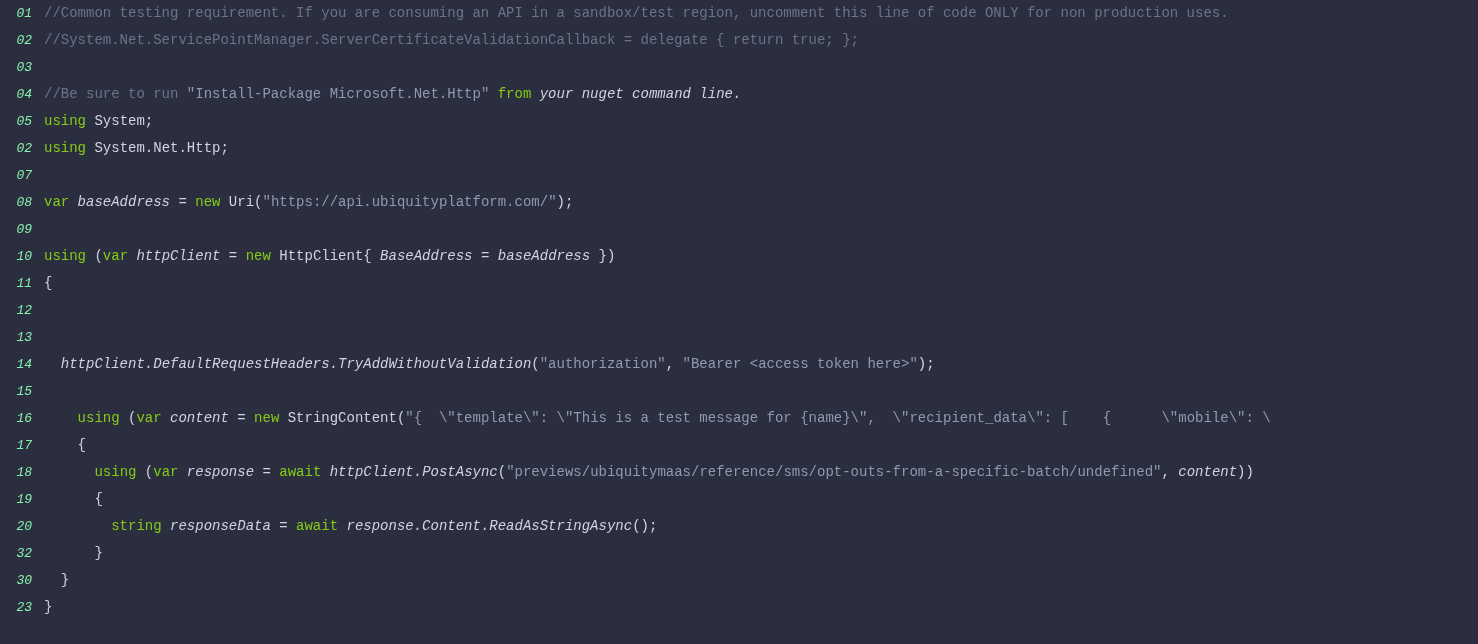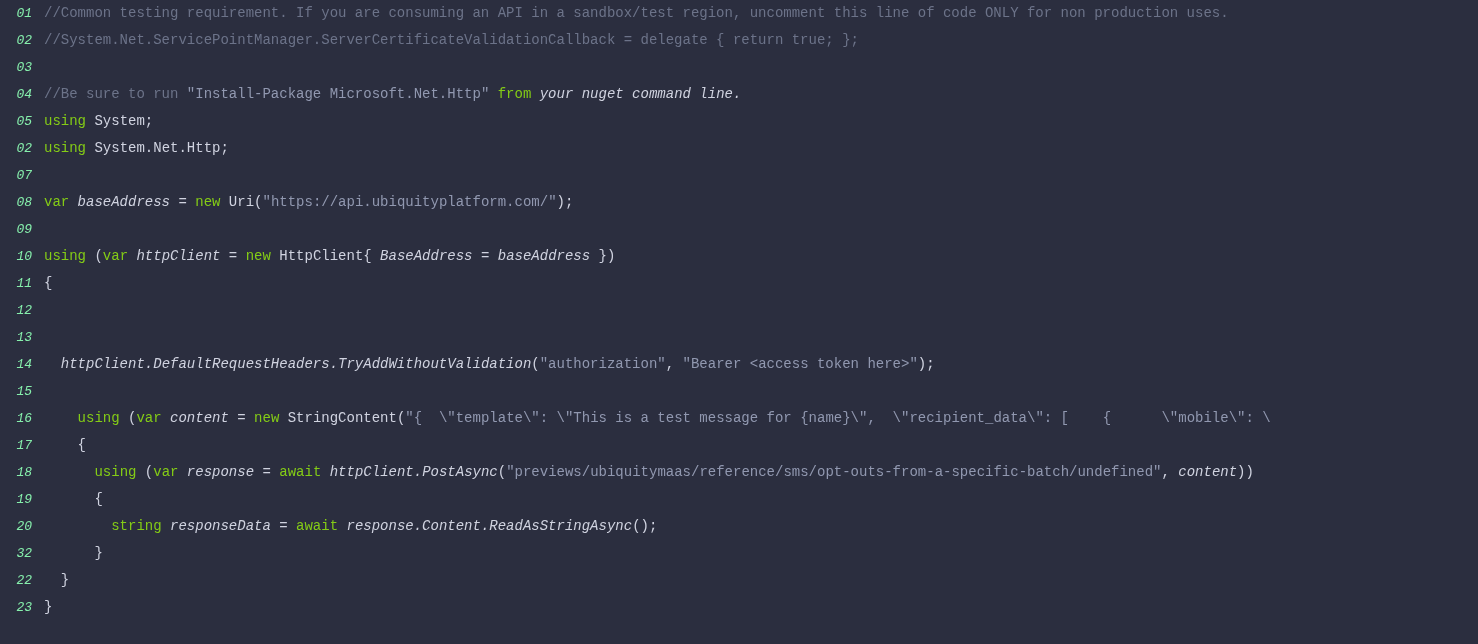--- a/index.html
+++ b/index.html
@@ -63,17 +63,17 @@
       <div class="ln">12</div>
       <div class="ln">13</div>
       <div class="ln">14</div>
       <div class="ln">15</div>
       <div class="ln">16</div>
       <div class="ln">17</div>
       <div class="ln">18</div>
       <div class="ln">19</div>
       <div class="ln">20</div>
       <div class="ln">32</div>
-      <div class="ln">22</div>
+      <div class="ln">30</div>
       <div class="ln">23</div>
     </div>
   <div class="code"><div class="line"><span class="comment">//Common testing requirement. If you are consuming an API in a sandbox/test region, uncomment this line of code ONLY for non production uses.</span></div><div class="line"><span class="comment">//System.Net.ServicePointManager.ServerCertificateValidationCallback = delegate { return true; };</span></div><div class="line"></div><div class="line"><span class="comment">//Be sure to run </span><span class="string">"Install-Package Microsoft.Net.Http"</span><span class="comment"> </span><span class="keyword">from</span><span class="comment"> </span><span class="ident">your nuget command line.</span></div><div class="line"><span class="keyword">using </span><span class="type">System</span><span class="punct">;</span></div><div class="line"><span class="keyword">using </span><span class="type">System.Net.Http</span><span class="punct">;</span></div><div class="line"></div><div class="line"><span class="keyword">var </span><span class="ident">baseAddress </span><span class="punct">= </span><span class="keyword">new </span><span class="type">Uri</span><span class="punct">(</span><span class="string">"https://api.ubiquityplatform.com/"</span><span class="punct">);</span></div><div class="line"></div><div class="line"><span class="keyword">using </span><span class="punct">(</span><span class="keyword">var </span><span class="ident">httpClient </span><span class="punct">= </span><span class="keyword">new </span><span class="type">HttpClient</span><span class="punct">{ </span><span class="ident">BaseAddress </span><span class="punct">= </span><span class="ident">baseAddress </span><span class="punct">})</span></div><div class="line"><span class="punct">{</span></div><div class="line"></div><div class="line"></div><div class="line"><span class="plain">  </span><span class="ident">httpClient.DefaultRequestHeaders.TryAddWithoutValidation</span><span class="punct">(</span><span class="string">"authorization"</span><span class="punct">, </span><span class="string">"Bearer &lt;access token here&gt;"</span><span class="punct">);</span></div><div class="line"></div><div class="line"><span class="plain">    </span><span class="keyword">using </span><span class="punct">(</span><span class="keyword">var </span><span class="ident">content </span><span class="punct">= </span><span class="keyword">new </span><span class="type">StringContent</span><span class="punct">(</span><span class="string">"{  \"template\": \"This is a test message for {name}\",  \"recipient_data\": [    {      \"mobile\": \</span></div><div class="line"><span class="plain">    </span><span class="punct">{</span></div><div class="line"><span class="plain">      </span><span class="keyword">using </span><span class="punct">(</span><span class="keyword">var </span><span class="ident">response </span><span class="punct">= </span><span class="keyword">await </span><span class="ident">httpClient.PostAsync</span><span class="punct">(</span><span class="string">"previews/ubiquitymaas/reference/sms/opt-outs-from-a-specific-batch/undefined"</span><span class="punct">, </span><span class="ident">content</span><span class="punct">))</span></div><div class="line"><span class="plain">      </span><span class="punct">{</span></div><div class="line"><span class="plain">        </span><span class="keyword">string </span><span class="ident">responseData </span><span class="punct">= </span><span class="keyword">await </span><span class="ident">response.Content.ReadAsStringAsync</span><span class="punct">();</span></div><div class="line"><span class="plain">      </span><span class="punct">}</span></div><div class="line"><span class="plain">  </span><span class="punct">}</span></div><div class="line"><span class="punct">}</span></div></div>
 </div>
 
 </body></html>

